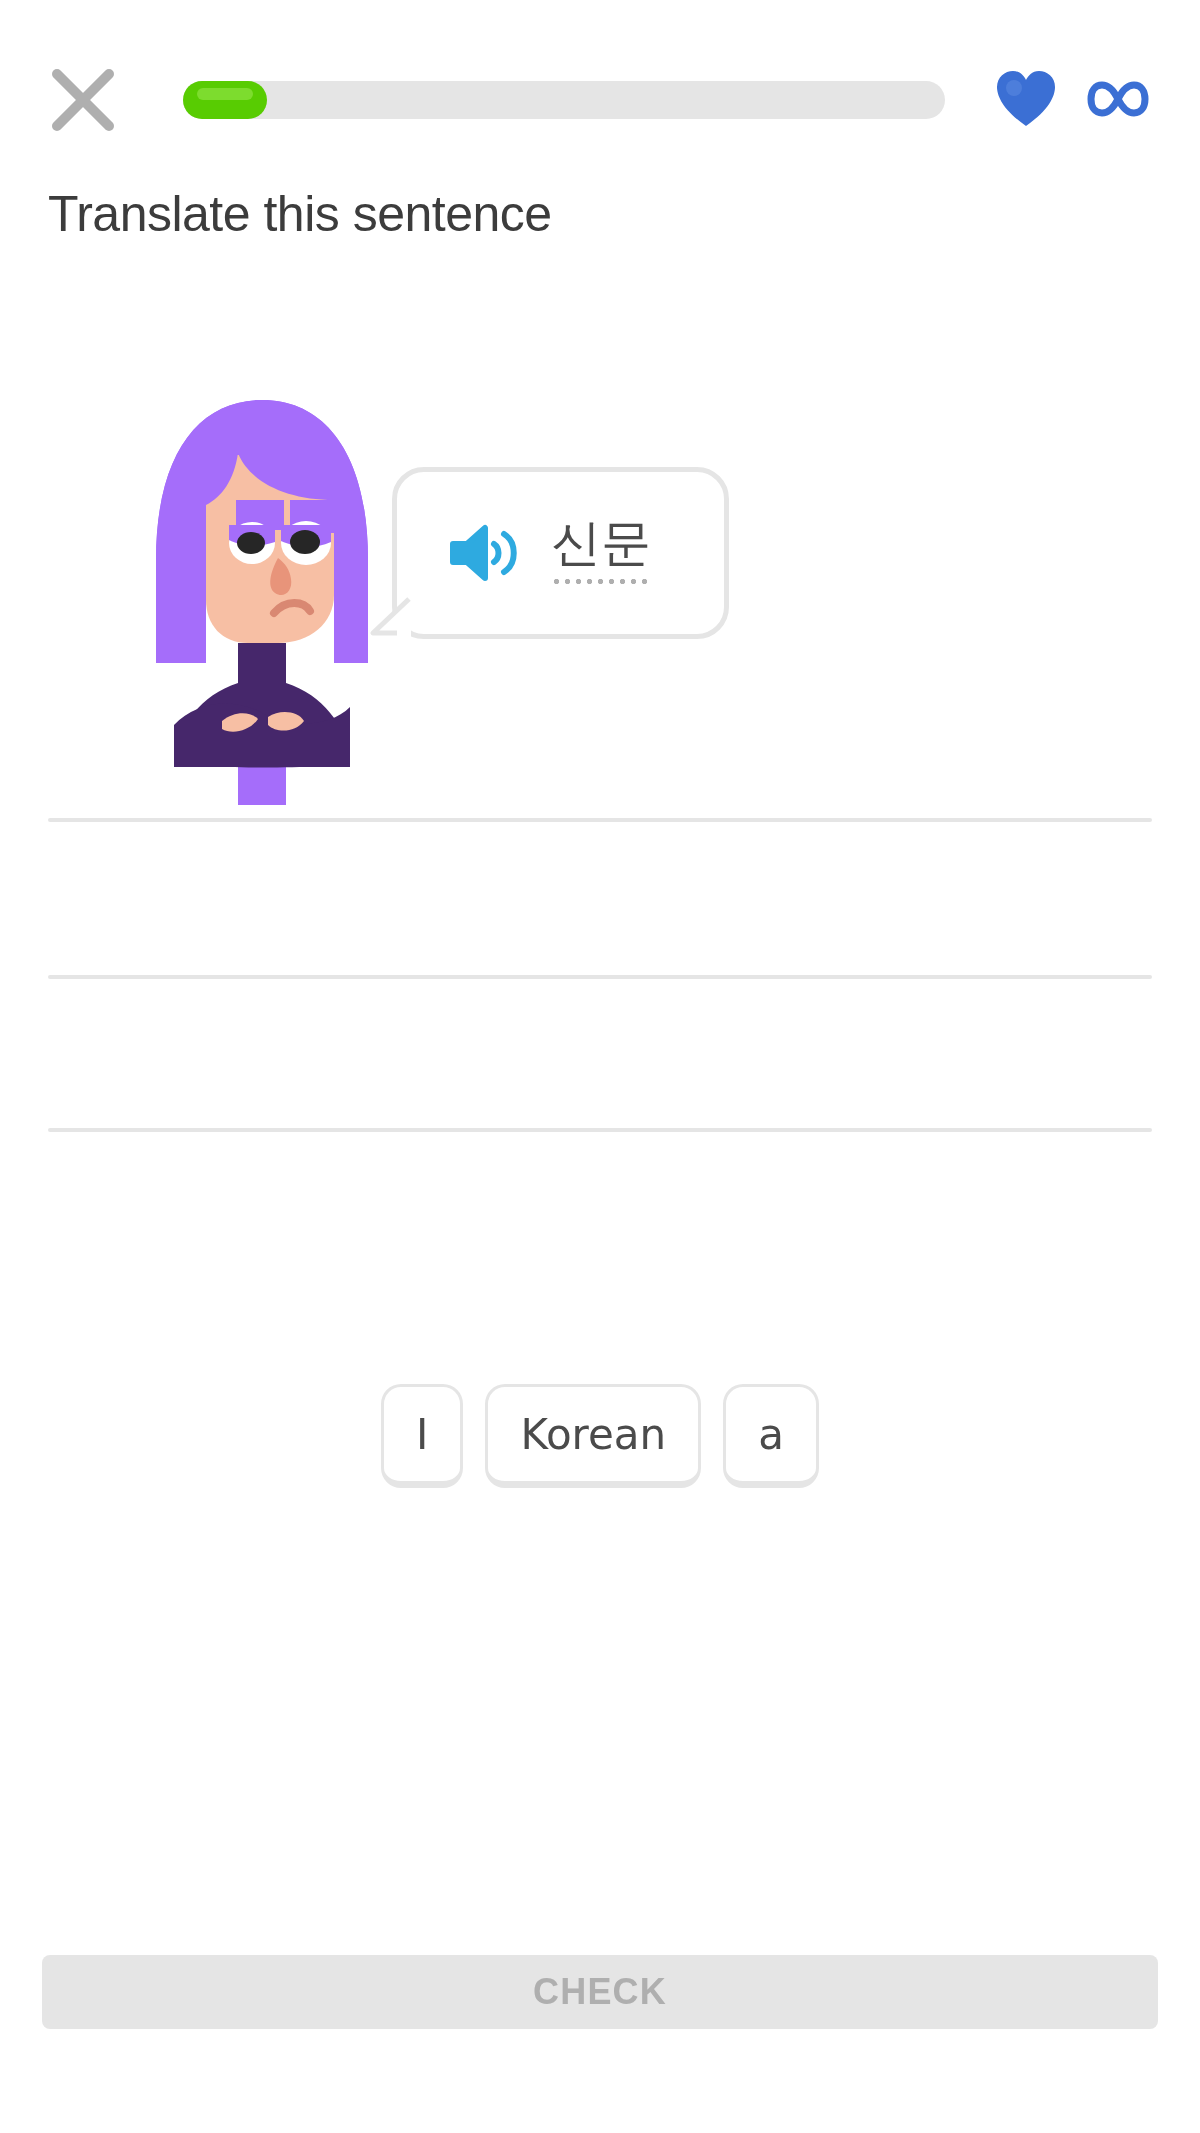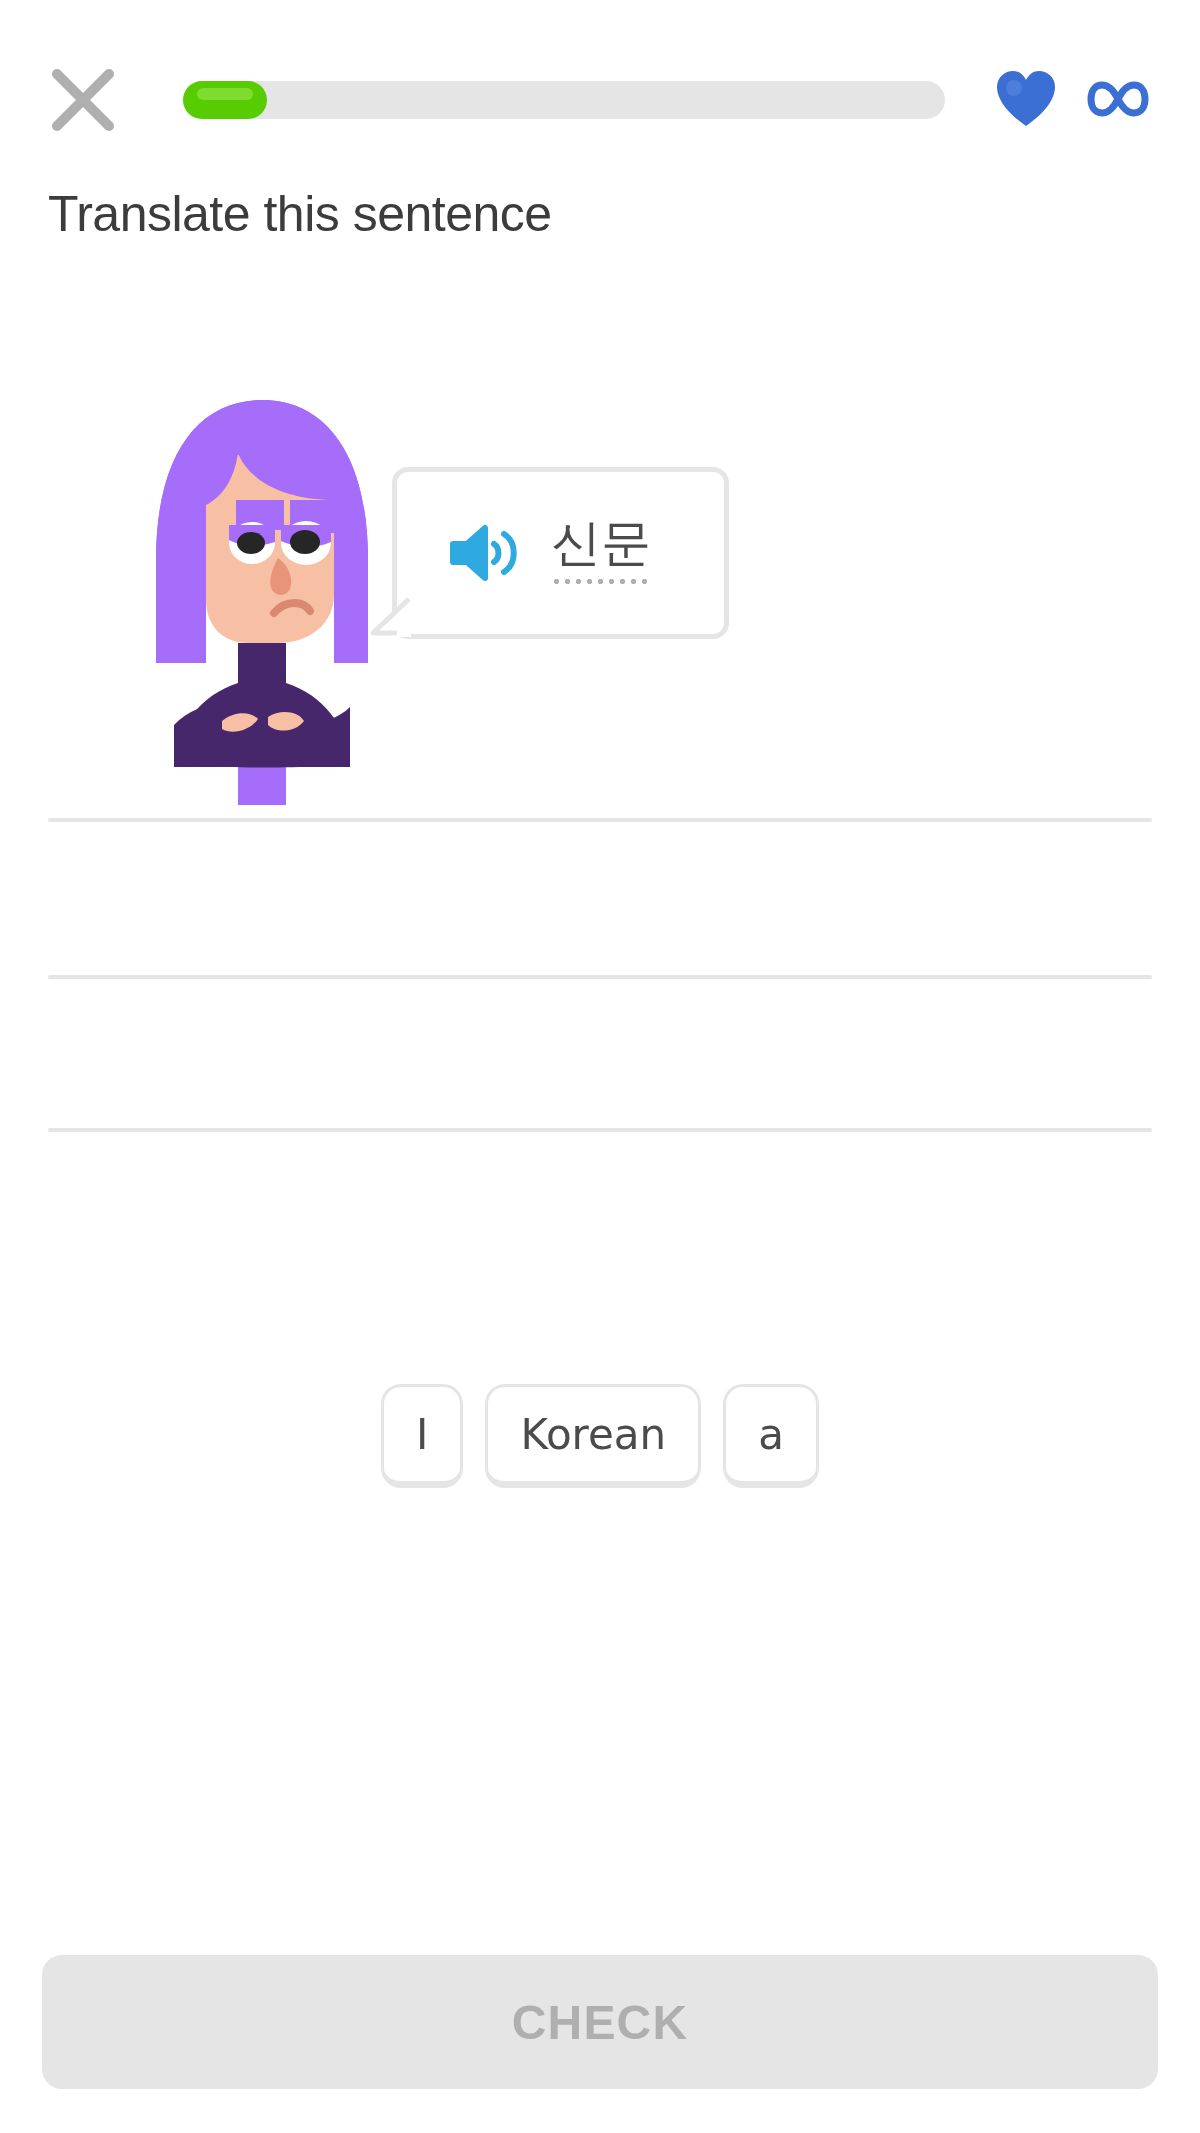--- a/index.html
+++ b/index.html
@@ -103,21 +103,21 @@
   }
 
   .speech-bubble {
     position: absolute;
     left: 392px;
     top: 72px;
     width: 337px;
     height: 172px;
     background: #ffffff;
     border: 5px solid #e5e5e5;
-    border-radius: 16px;
+    border-radius: 32px;
     display: flex;
     align-items: center;
     padding-left: 52px;
   }
   .speech-tail {
     position: absolute;
     left: -30px;
     bottom: -5px;
     width: 44px;
     height: 44px;
@@ -196,26 +196,26 @@
     cursor: pointer;
     font-family: "DejaVu Sans", "Liberation Sans", sans-serif;
   }
 
   
   .check-button {
     position: absolute;
     left: 42px;
     top: 1955px;
     width: 1116px;
-    height: 134px;
+    height: 74px;
     background: #e5e5e5;
     border: none;
-    border-radius: 20px;
+    border-radius: 8px;
     color: #afafaf;
-    font-size: 48px;
+    font-size: 36px;
     font-weight: bold;
     letter-spacing: 1.2px;
     font-family: "Liberation Sans", sans-serif;
     cursor: default;
   }
 </style>
 </head>
 <body>
 
 <div id="app">

